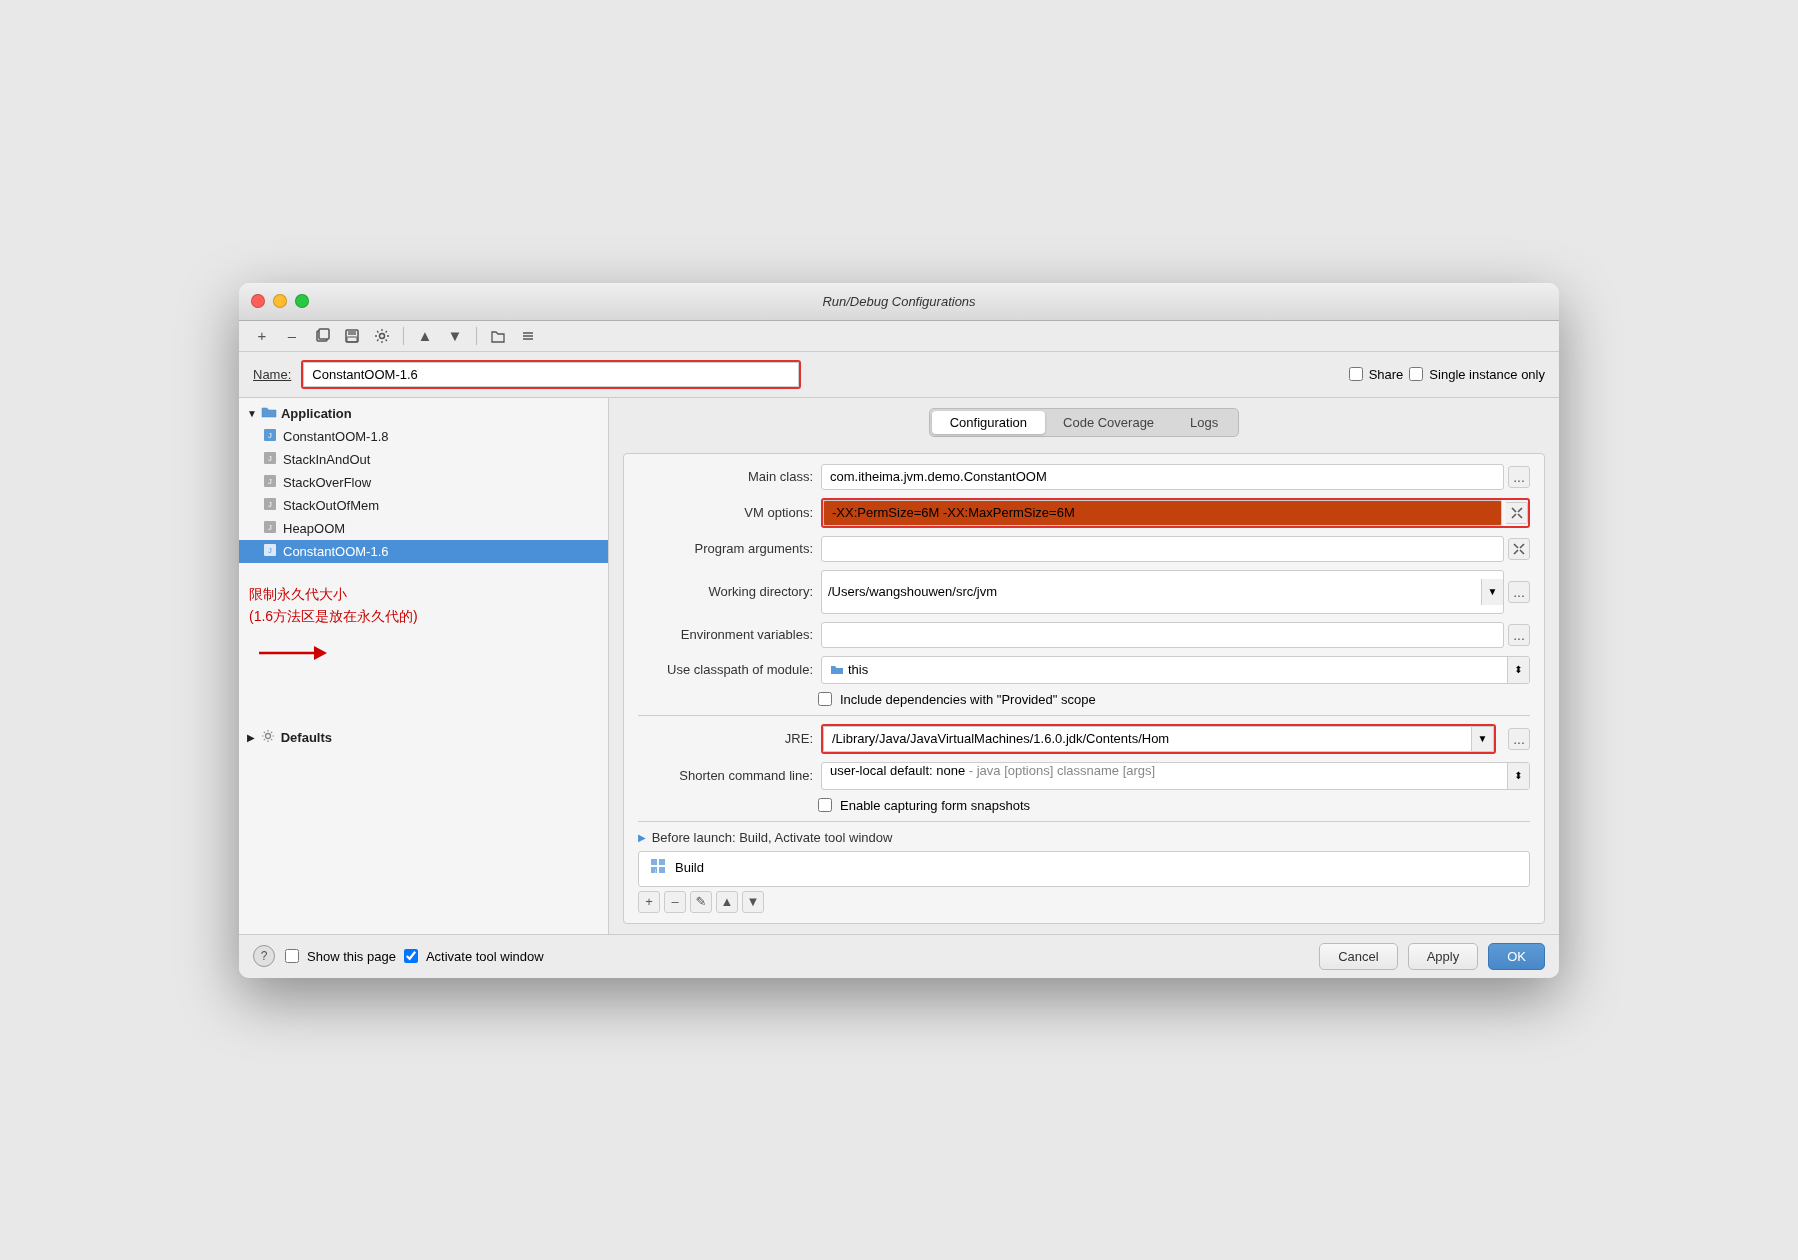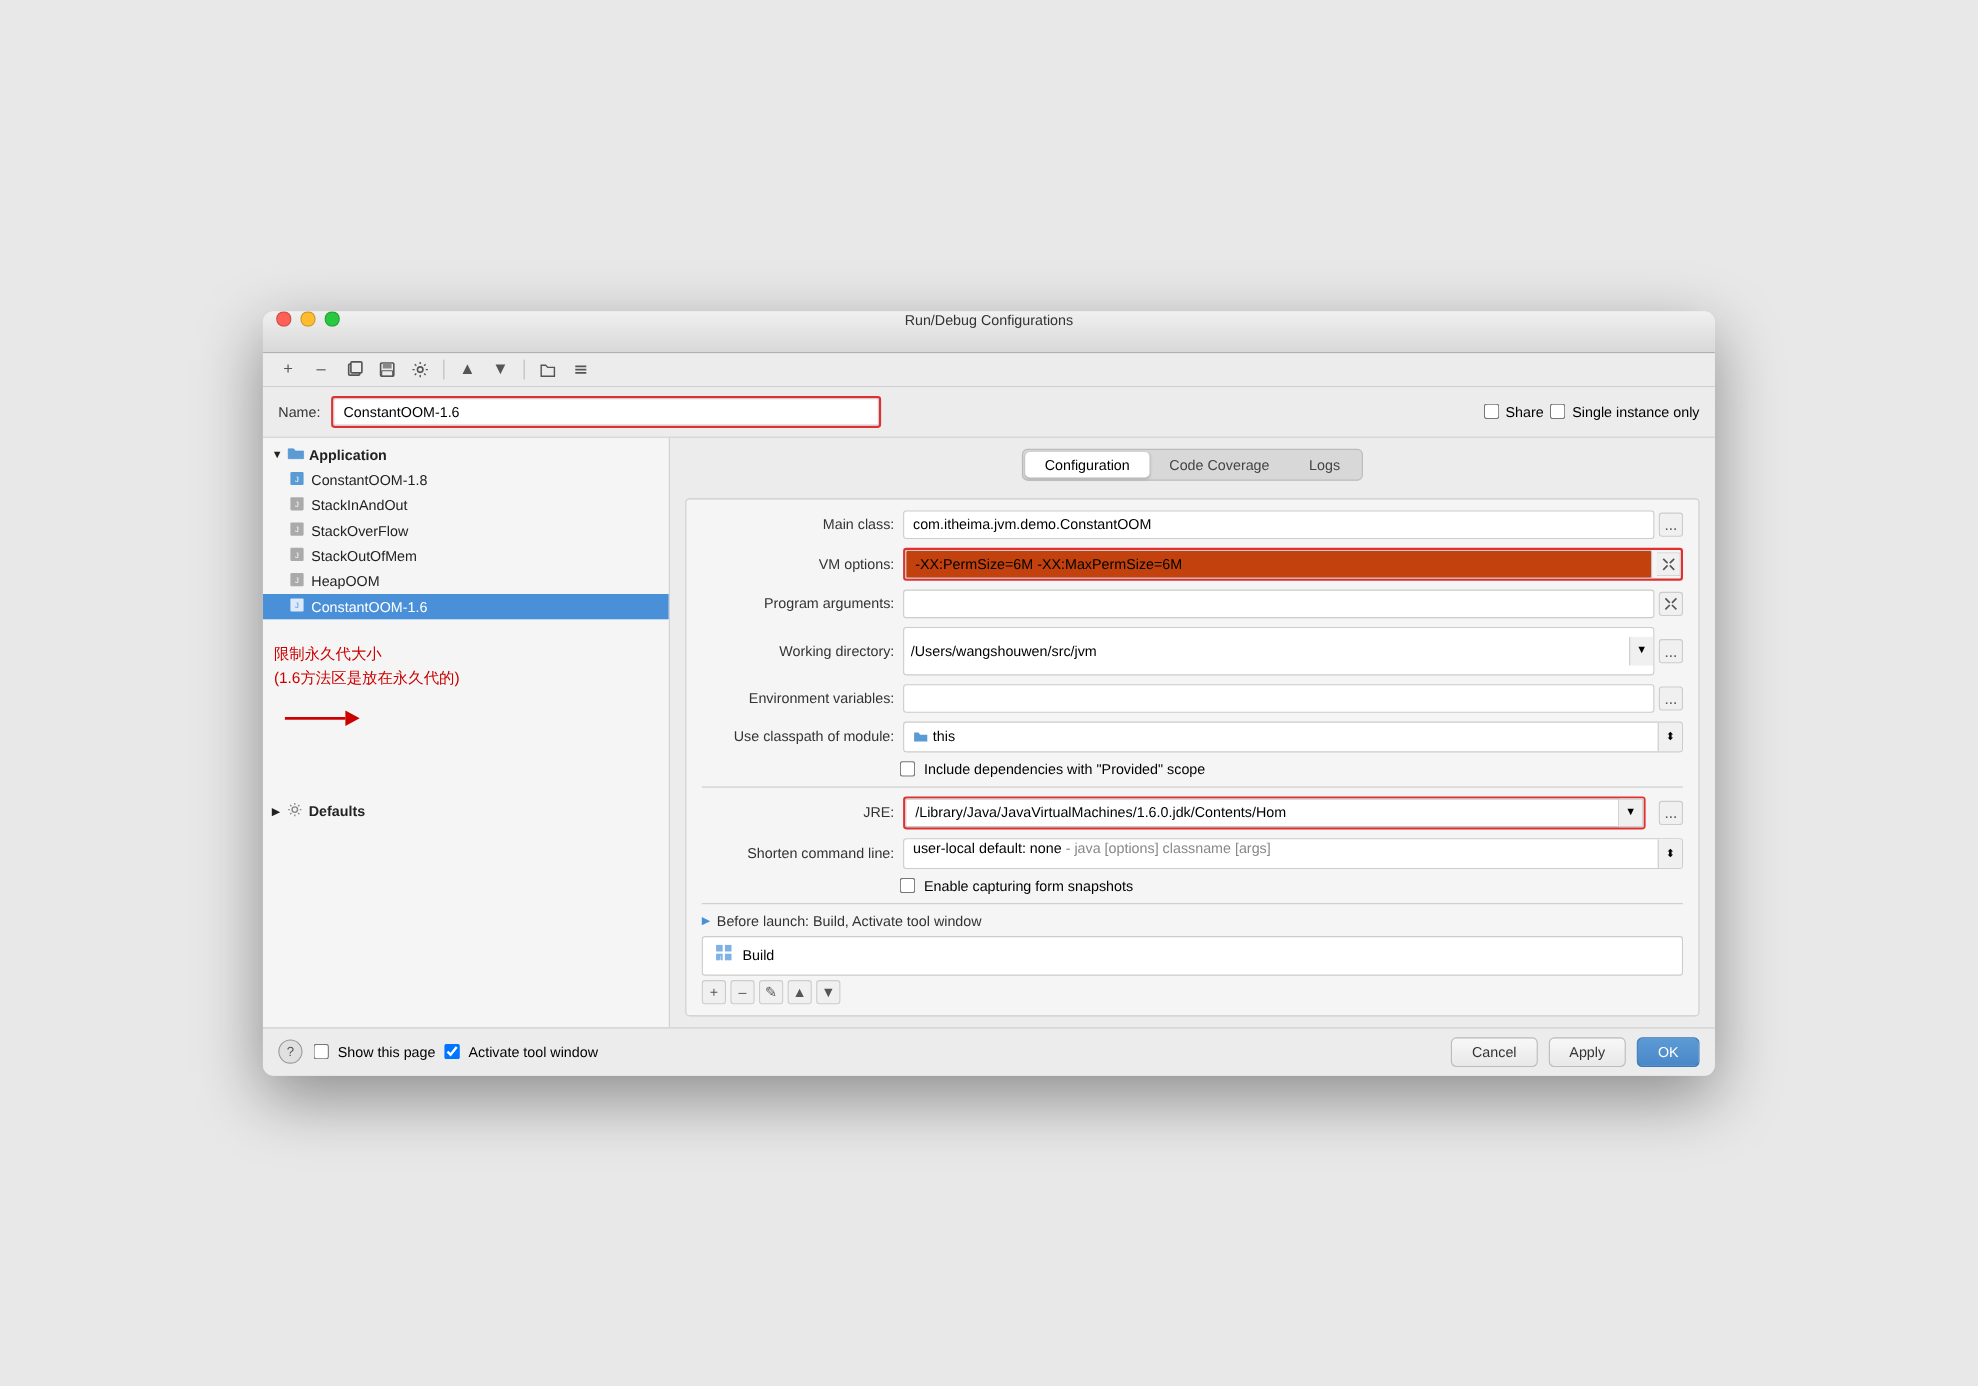--- a/index.html
+++ b/index.html
@@ -16,23 +16,25 @@
       width: 1320px;
       background: #ececec;
       border-radius: 10px;
       box-shadow: 0 20px 60px rgba(0,0,0,0.4);
       overflow: hidden;
     }
     .titlebar {
       background: linear-gradient(to bottom, #f0f0f0, #d8d8d8);
       height: 38px;
       display: flex;
+      align-items: center;
       justify-content: center;
       border-bottom: 1px solid #b0b0b0;
       position: relative;
+      font-style: italic;
     }
     .titlebar-buttons {
       position: absolute;
       left: 12px;
       display: flex;
       gap: 8px;
     }
     .titlebar-btn {
       width: 14px; height: 14px;
       border-radius: 50%;
@@ -414,21 +416,21 @@
       <button class="toolbar-btn">
         <svg width="16" height="16" viewBox="0 0 16 16">
           <line x1="3" y1="5" x2="13" y2="5" stroke="#555" stroke-width="1.5"></line>
           <line x1="3" y1="8" x2="13" y2="8" stroke="#555" stroke-width="1.5"></line>
           <line x1="3" y1="11" x2="13" y2="11" stroke="#555" stroke-width="1.5"></line>
         </svg>
       </button>
     </div>
 
     <div style="display:flex; align-items:center; padding:8px 14px; gap:10px; background:#ececec; border-bottom:1px solid #ccc;">
-      <span style="font-size:13px;font-weight:500;color:#333;">Name:</span>
+      <span style="font-size:13px;font-weight:500;color:#333;text-decoration:underline;">Name:</span>
       <div style="border:2px solid #e03030; border-radius:3px; flex:1; max-width:500px;">
         <input class="name-input" type="text" style="width: 100%; padding: 4px 8px; border: 1px solid rgb(204, 204, 204); border-radius: 2px; font-size: 13px; background: white; outline: none;" value="ConstantOOM-1.6">
       </div>
       <div style="display:flex;align-items:center;gap:6px;margin-left:auto;">
         <input type="checkbox" style="">
         <span style="font-size:13px;">Share</span>
         <input type="checkbox" style="">
         <span style="font-size:13px;">Single instance only</span>
       </div>
     </div>

